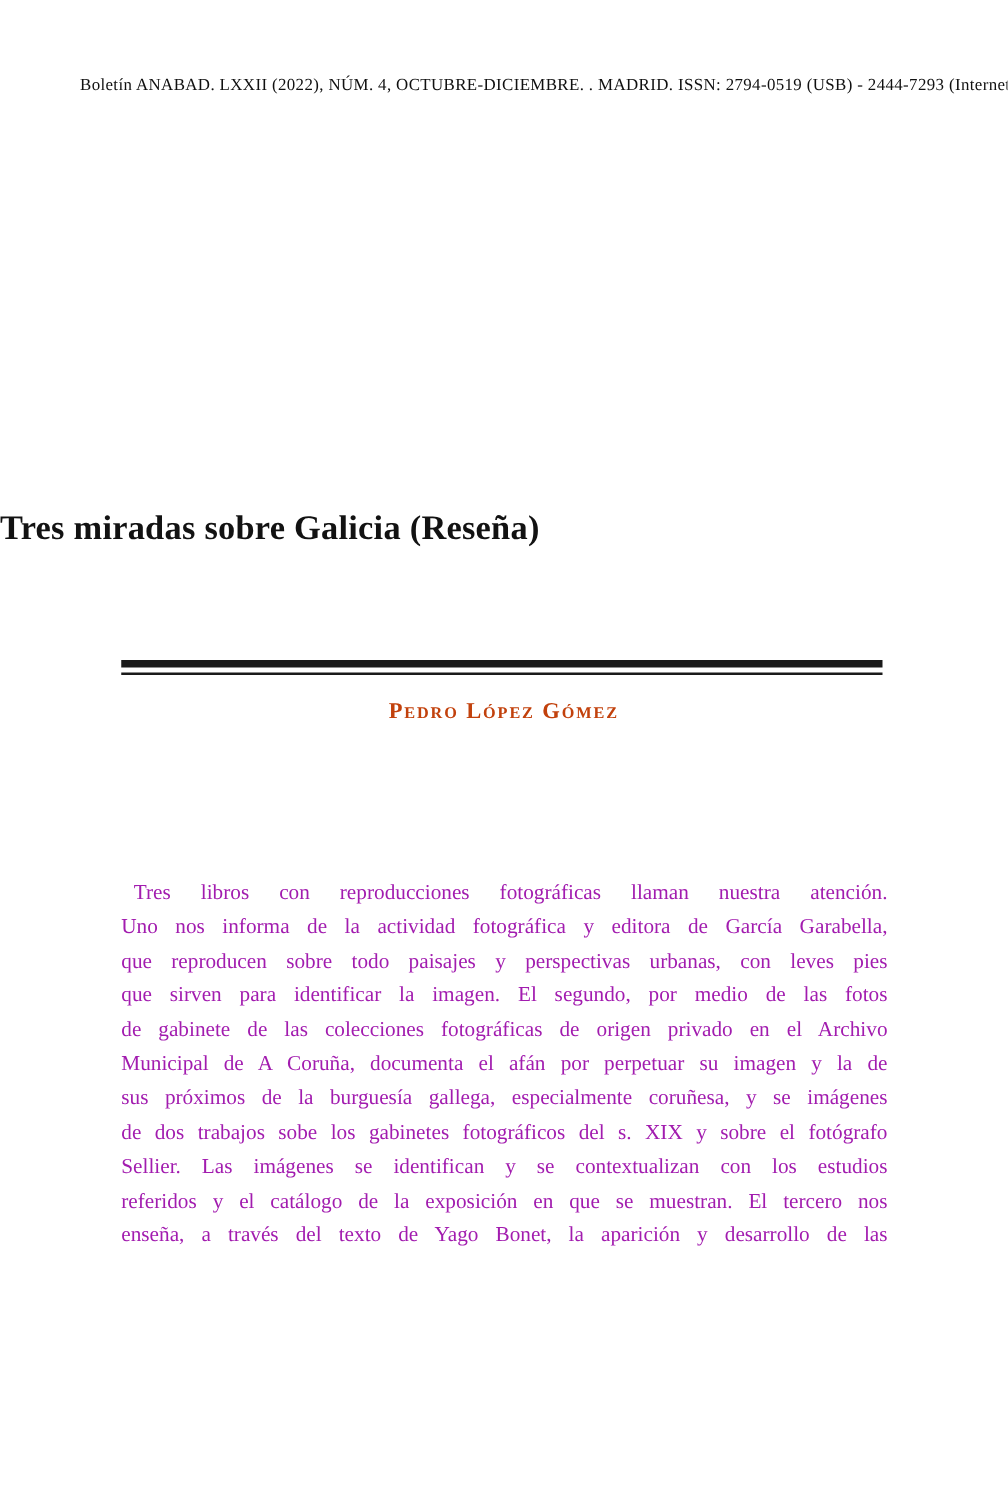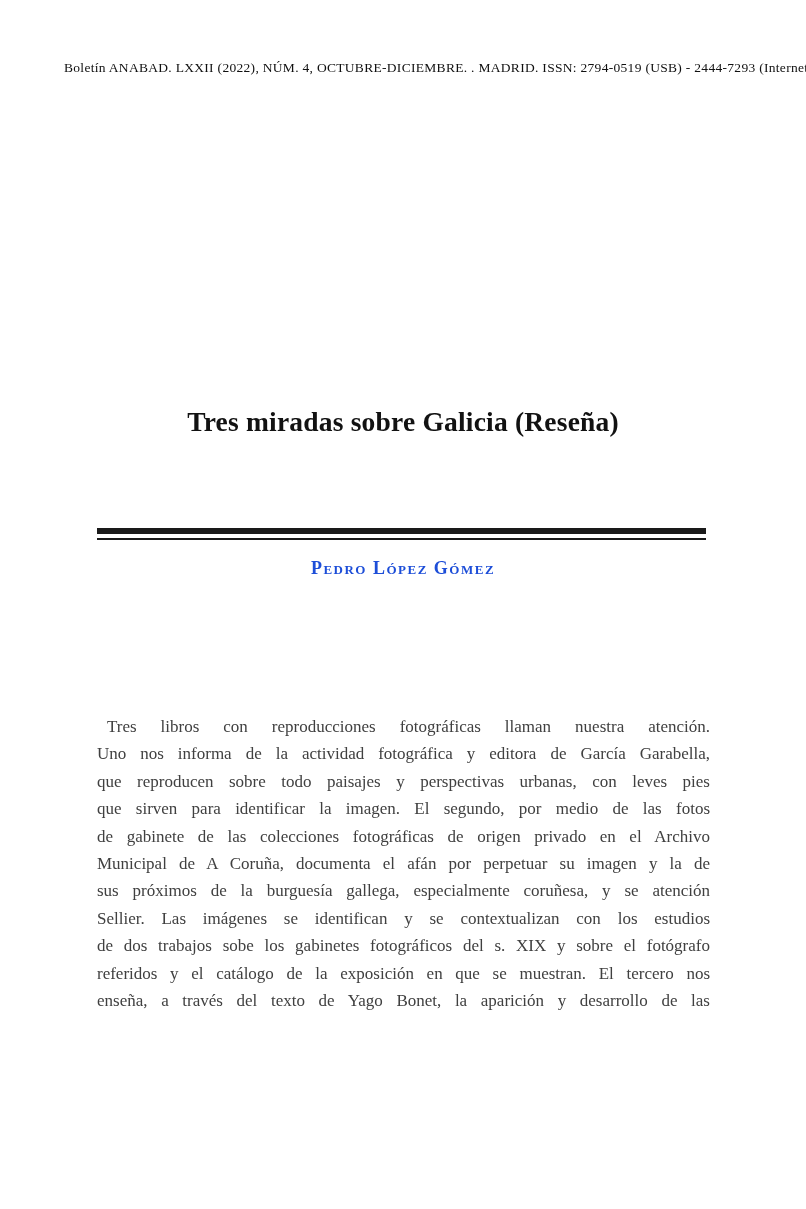--- a/index.html
+++ b/index.html
@@ -20,21 +20,21 @@
     font-size: 13.5px;
     letter-spacing: 0.3px;
     white-space: nowrap;
     color: #101010;
   }
   .title {
     position: absolute;
     top: 406px;
     left: 0;
     width: 806px;
-    text-align: center;
+    text-align: left;
     font-size: 27.5px;
     font-weight: bold;
     letter-spacing: 0.2px;
     color: #121212;
   }
   .rule {
     position: absolute;
     top: 528px;
     left: 97px;
     width: 609px;
@@ -45,31 +45,30 @@
   .author {
     position: absolute;
     top: 558px;
     left: 0;
     width: 806px;
     text-align: center;
     font-variant: small-caps;
     font-weight: 600;
     font-size: 18px;
     letter-spacing: 1.5px;
-    color: #1d4ed8;
+    color: #c2410c;
   }
   .body-text {
     position: absolute;
     top: 700px;
     left: 97px;
     width: 613px;
     font-size: 17px;
     line-height: 27.4px;
-    color: #404040;
-    margin-top: 13px;
+    color: #a21caf;
   }
   .body-text .line {
     text-align: justify;
     text-align-last: justify;
   }
   .body-text .line.first {
     text-indent: 10px;
   }
 </style>
 </head>
@@ -87,20 +86,20 @@
 
   <div class="author">Pedro López Gómez</div>
 
   <div class="body-text">
       <div class="line first">Tres libros con reproducciones fotográficas llaman nuestra atención.</div>
       <div class="line">Uno nos informa de la actividad fotográfica y editora de García Garabella,</div>
       <div class="line">que reproducen sobre todo paisajes y perspectivas urbanas, con leves pies</div>
       <div class="line">que sirven para identificar la imagen. El segundo, por medio de las fotos</div>
       <div class="line">de gabinete de las colecciones fotográficas de origen privado en el Archivo</div>
       <div class="line">Municipal de A Coruña, documenta el afán por perpetuar su imagen y la de</div>
-      <div class="line">sus próximos de la burguesía gallega, especialmente coruñesa, y se atención</div>
+      <div class="line">sus próximos de la burguesía gallega, especialmente coruñesa, y se imágenes</div>
+      <div class="line">de dos trabajos sobe los gabinetes fotográficos del s. XIX y sobre el fotógrafo</div>
       <div class="line">Sellier. Las imágenes se identifican y se contextualizan con los estudios</div>
-      <div class="line">de dos trabajos sobe los gabinetes fotográficos del s. XIX y sobre el fotógrafo</div>
       <div class="line">referidos y el catálogo de la exposición en que se muestran. El tercero nos</div>
       <div class="line">enseña, a través del texto de Yago Bonet, la aparición y desarrollo de las</div>
     </div>
 
 </div>
 
 </body></html>

